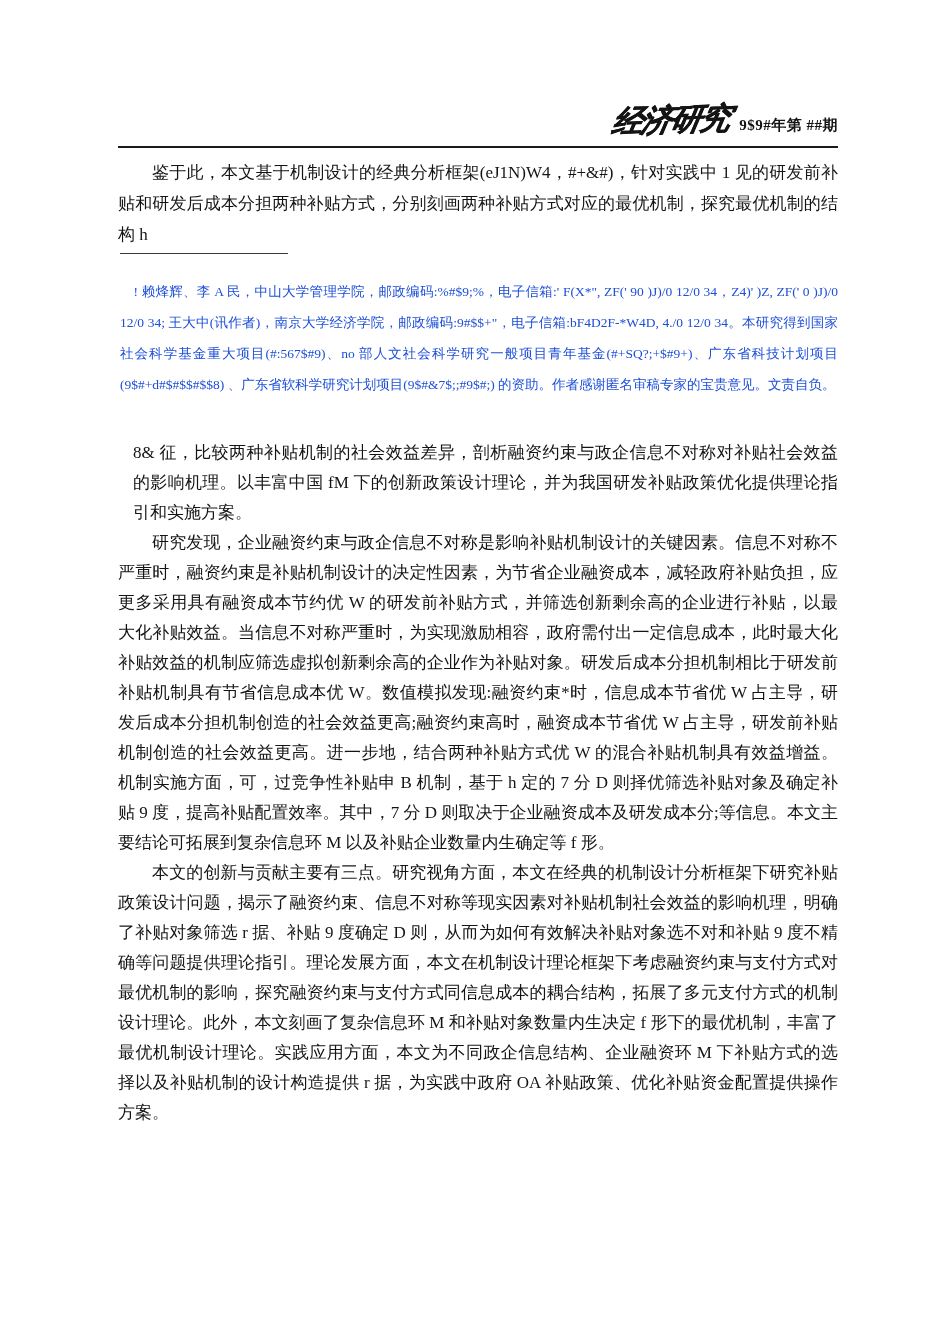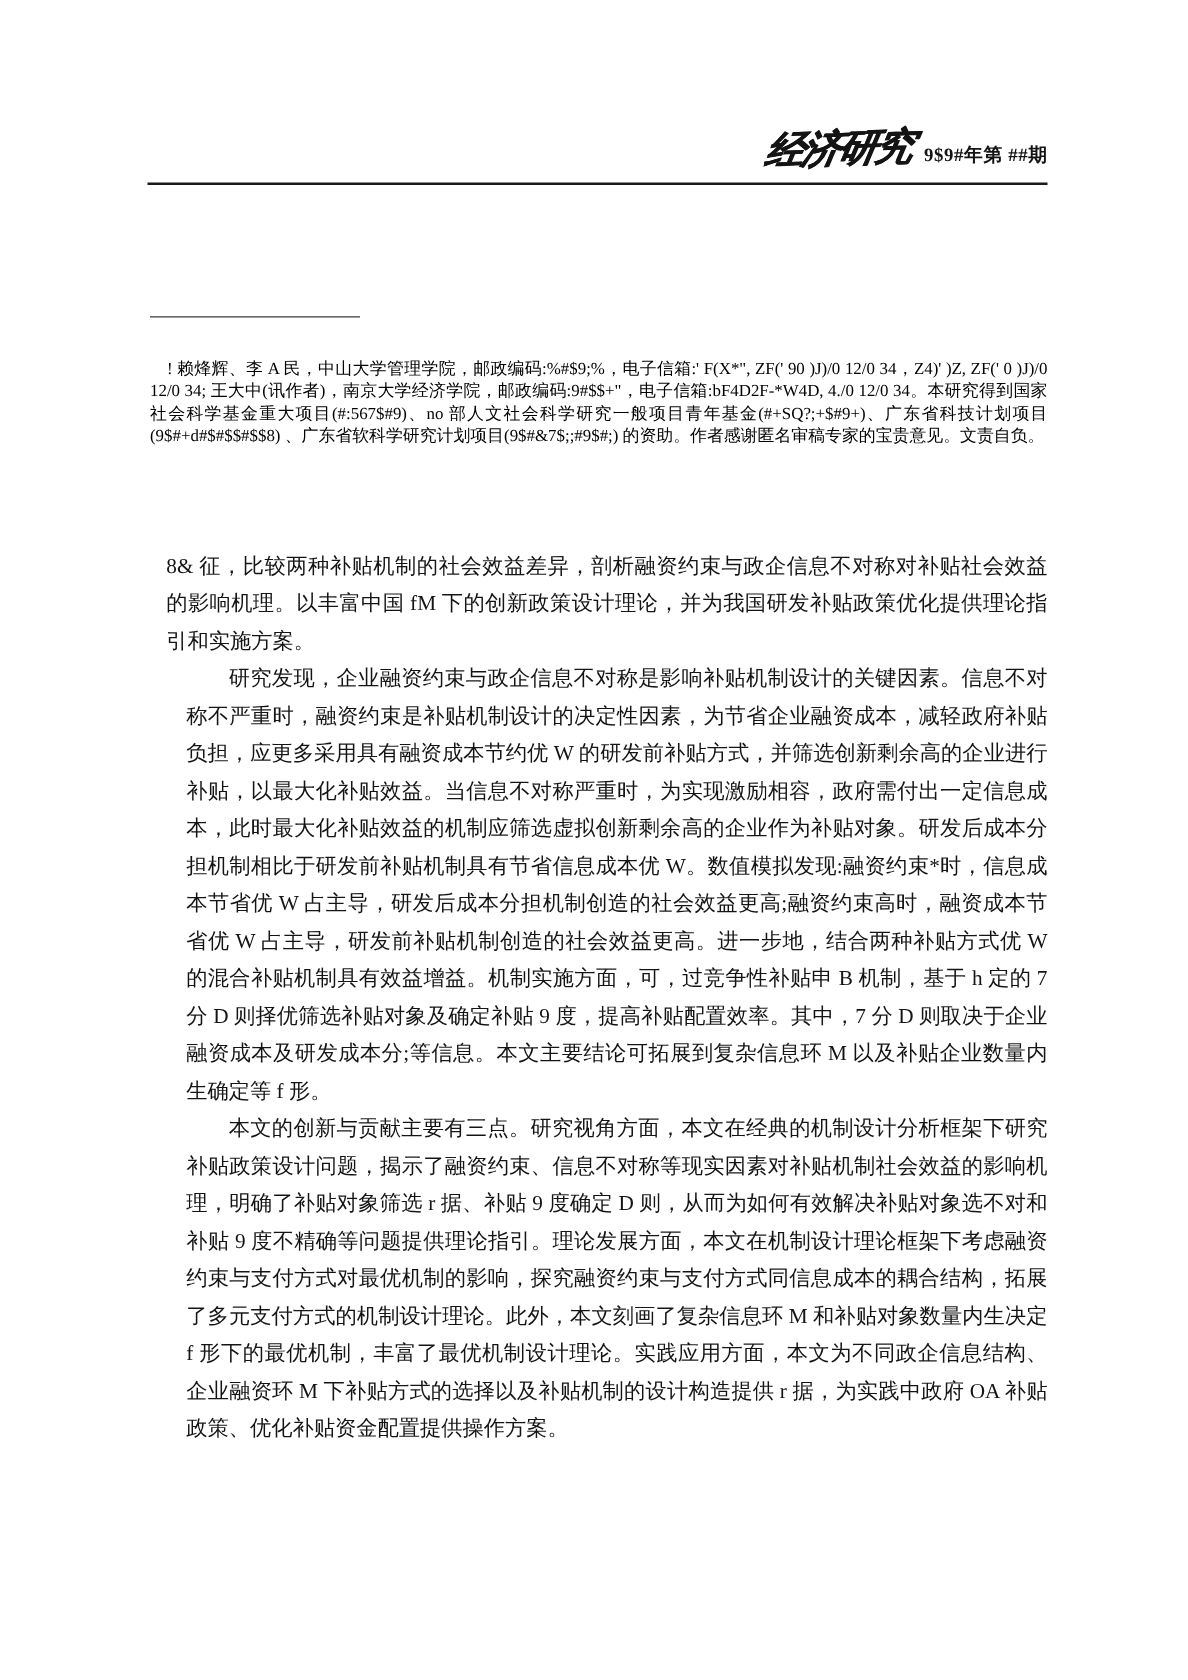--- a/index.html
+++ b/index.html
@@ -62,41 +62,40 @@
   .fn-sep {
     position:absolute;
     top:253px;
     left:120px;
     width:168px;
     height:0;
     border-top:1px solid #3a3a3a;
   }
   .footnote {
     position:absolute;
-    top:286px;
+    top:276px;
     left:120px;
     width:718px;
     font-size:13.5px;
-    line-height:18px;
+    line-height:31px;
     text-indent:1em;
     text-align:justify;
-    color:#000000;
+    color:#1d4ed8;
   }
   
   .main-block {
     position:absolute;
     top:438px;
     left:118px;
     width:720px;
   }
   .para {
     font-size:17px;
     line-height:30px;
     text-align:justify;
-    margin-left:31px;
   }
   .abstract {
     margin-left:15px;
     width:705px;
     text-indent:0;
   }
   .body-para {
     text-indent:2em;
   }
 </style>
@@ -105,20 +104,21 @@
 
 <div class="page">
 
   <div class="header-brand">
     <span class="journal-logo">经济研究</span>
     <span class="issue-info">9$9#年第 ##期</span>
   </div>
 
   <div class="header-rule"></div>
 
+  <p class="intro">鉴于此，本文基于机制设计的经典分析框架(eJ1N)W4，#+&amp;#)，针对实践中 1 见的研发前补贴和研发后成本分担两种补贴方式，分别刻画两种补贴方式对应的最优机制，探究最优机制的结构 h</p>
 
   <div class="fn-sep"></div>
 
   <p class="footnote">! 赖烽辉、李 A 民，中山大学管理学院，邮政编码:%#$9;%，电子信箱:' F(X*", ZF(' 90 )J)/0 12/0 34，Z4)' )Z, ZF(' 0 )J)/0 12/0 34; 王大中(讯作者)，南京大学经济学院，邮政编码:9#$$+"，电子信箱:bF4D2F-*W4D, 4./0 12/0 34。本研究得到国家社会科学基金重大项目(#:567$#9)、no 部人文社会科学研究一般项目青年基金(#+SQ?;+$#9+)、广东省科技计划项目(9$#+d#$#$$#$$8) 、广东省软科学研究计划项目(9$#&amp;7$;;#9$#;) 的资助。作者感谢匿名审稿专家的宝贵意见。文责自负。</p>
 
   <div class="main-block">
     <p class="para abstract">8&amp; 征，比较两种补贴机制的社会效益差异，剖析融资约束与政企信息不对称对补贴社会效益的影响机理。以丰富中国 fM 下的创新政策设计理论，并为我国研发补贴政策优化提供理论指引和实施方案。</p>
     <p class="para body-para">研究发现，企业融资约束与政企信息不对称是影响补贴机制设计的关键因素。信息不对称不严重时，融资约束是补贴机制设计的决定性因素，为节省企业融资成本，减轻政府补贴负担，应更多采用具有融资成本节约优 W 的研发前补贴方式，并筛选创新剩余高的企业进行补贴，以最大化补贴效益。当信息不对称严重时，为实现激励相容，政府需付出一定信息成本，此时最大化补贴效益的机制应筛选虚拟创新剩余高的企业作为补贴对象。研发后成本分担机制相比于研发前补贴机制具有节省信息成本优 W。数值模拟发现:融资约束*时，信息成本节省优 W 占主导，研发后成本分担机制创造的社会效益更高;融资约束高时，融资成本节省优 W 占主导，研发前补贴机制创造的社会效益更高。进一步地，结合两种补贴方式优 W 的混合补贴机制具有效益增益。机制实施方面，可，过竞争性补贴申 B 机制，基于 h 定的 7 分 D 则择优筛选补贴对象及确定补贴 9 度，提高补贴配置效率。其中，7 分 D 则取决于企业融资成本及研发成本分;等信息。本文主要结论可拓展到复杂信息环 M 以及补贴企业数量内生确定等 f 形。</p>
     <p class="para body-para">本文的创新与贡献主要有三点。研究视角方面，本文在经典的机制设计分析框架下研究补贴政策设计问题，揭示了融资约束、信息不对称等现实因素对补贴机制社会效益的影响机理，明确了补贴对象筛选 r 据、补贴 9 度确定 D 则，从而为如何有效解决补贴对象选不对和补贴 9 度不精确等问题提供理论指引。理论发展方面，本文在机制设计理论框架下考虑融资约束与支付方式对最优机制的影响，探究融资约束与支付方式同信息成本的耦合结构，拓展了多元支付方式的机制设计理论。此外，本文刻画了复杂信息环 M 和补贴对象数量内生决定 f 形下的最优机制，丰富了最优机制设计理论。实践应用方面，本文为不同政企信息结构、企业融资环 M 下补贴方式的选择以及补贴机制的设计构造提供 r 据，为实践中政府 OA 补贴政策、优化补贴资金配置提供操作方案。</p>
   </div>

